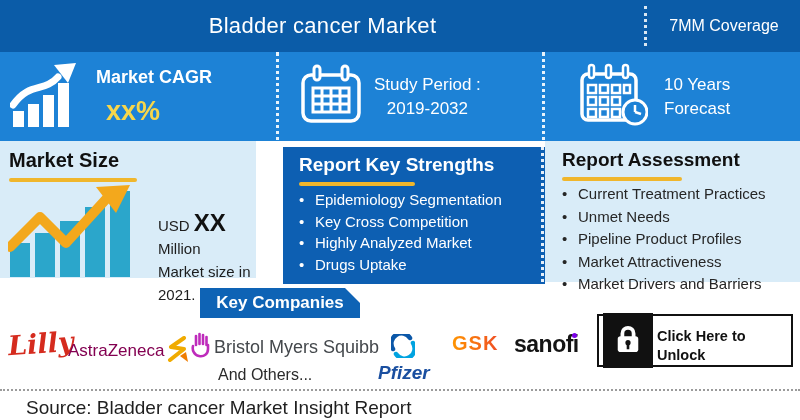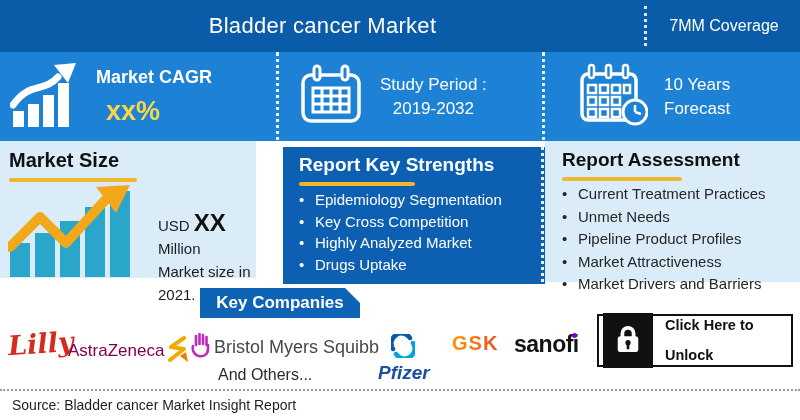--- a/index.html
+++ b/index.html
@@ -73,26 +73,26 @@
   .gsk { left:452px; top:6px; font-size:20px; font-weight:800; letter-spacing:1px;
     background:linear-gradient(90deg,#ff9500,#f04e23); -webkit-background-clip:text; background-clip:text; color:transparent; }
   .sanofi { left:514px; top:5px; font-size:23px; font-weight:700; color:#141414; position:absolute; letter-spacing:-.5px; }
   .sanofi .pdot { position:absolute; right:2px; top:2px; width:5px; height:5px; border-radius:50%; background:#7a00e6; }
   .others { position:absolute; left:218px; top:366px; color:#2a2a2a; font-size:16px; }
 
   
   .unlock { position:absolute; left:597px; top:314px; width:196px; height:53px; background:#ffffff;
     border:2px solid #111; display:flex; align-items:stretch; cursor:pointer; }
   .unlock-square { width:50px; background:#111; display:flex; align-items:center; justify-content:center; margin:-3px 0 -3px 4px; }
-  .unlock-text { flex:1; display:flex; flex-direction:column; justify-content:space-between; padding-left:12px;
+  .unlock-text { flex:1; display:flex; flex-direction:column; justify-content:flex-end; padding-left:4px;
     color:#111; font-size:14.5px; font-weight:700; line-height:19px; }
 
   
   .footer-line { position:absolute; left:0; top:389px; width:800px; border-top:2px dotted #9b9b9b; }
-  .footer-source { position:absolute; left:12px; top:397px; color:#1f1f1f; font-size:14px; }
+  .footer-source { position:absolute; left:26px; top:397px; color:#1f1f1f; font-size:19px; }
 </style>
 </head>
 <body>
 
 <div id="app">
 
   <div class="header">
     <div class="header-title">Bladder cancer Market</div>
     <div class="header-sep"></div>
     <div class="header-coverage">7MM Coverage</div>
@@ -126,21 +126,21 @@
         <rect x="14" y="2" width="6" height="14" rx="3" stroke="#fff" stroke-width="3" fill="#1d82d6"></rect>
         <rect x="42" y="2" width="6" height="14" rx="3" stroke="#fff" stroke-width="3" fill="#1d82d6"></rect>
         <rect x="13" y="24" width="36" height="24" stroke="#fff" stroke-width="3" fill="none"></rect>
         <line x1="22" y1="24" x2="22" y2="48" stroke="#fff" stroke-width="3"></line>
         <line x1="31" y1="24" x2="31" y2="48" stroke="#fff" stroke-width="3"></line>
         <line x1="40" y1="24" x2="40" y2="48" stroke="#fff" stroke-width="3"></line>
         <line x1="13" y1="32" x2="49" y2="32" stroke="#fff" stroke-width="3"></line>
         <line x1="13" y1="40" x2="49" y2="40" stroke="#fff" stroke-width="3"></line>
       </svg>
     </span>
-    <span class="band-text study-text" style="margin-left:18px;">
+    <span class="band-text study-text" style="margin-left:12px;">
       <div>Study Period :</div>
       <div>2019-2032</div>
     </span>
   </div>
 
   <div class="band-cell forecast-cell">
     <span>
       <svg width="68" height="64" viewBox="0 0 68 64">
         <rect x="2" y="11" width="54" height="46" rx="6" stroke="#fff" stroke-width="3.5" fill="none"></rect>
         <rect x="9" y="2" width="5" height="13" rx="2.5" stroke="#fff" stroke-width="2.5" fill="#1d82d6"></rect>

